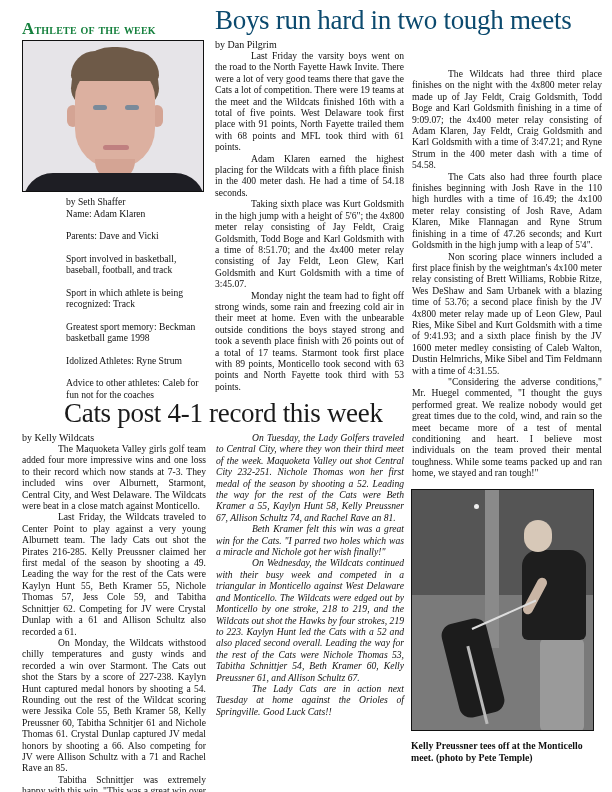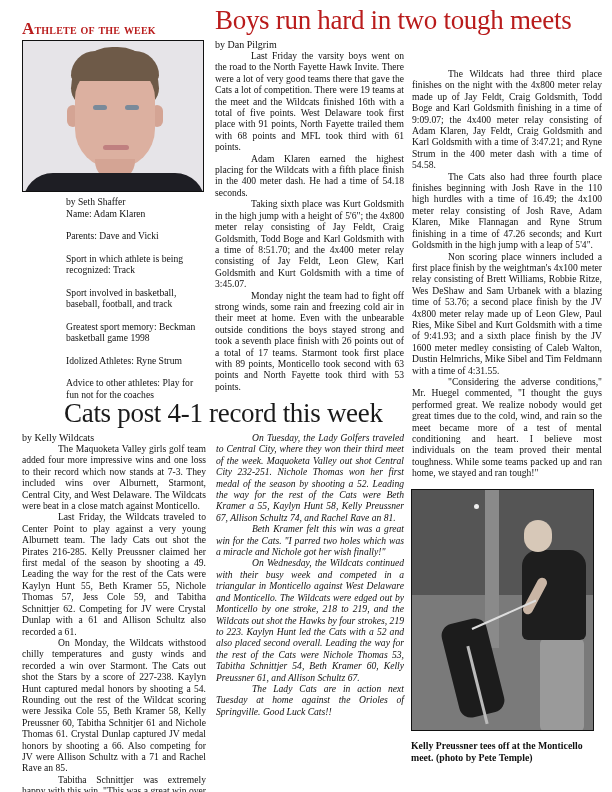--- a/index.html
+++ b/index.html
@@ -5,21 +5,21 @@
   * { margin: 0; padding: 0; box-sizing: border-box; }
   html, body { width: 612px; height: 792px; background: #ffffff; overflow: hidden; }
   body { position: relative; font-family: "Liberation Serif", serif; color: #111; }
 
   .abs { position: absolute; }
 
   
   .aotw-heading {
     left: 22px; top: 19px; width: 185px;
     font-family: "Liberation Serif", serif; font-weight: bold;
-    font-size: 14px; letter-spacing: 0.2px; color: #b91c1c;
+    font-size: 14px; letter-spacing: 0.2px; color: #15803d;
     font-variant: small-caps;
   }
   .aotw-heading .big { font-size: 17px; }
   .aotw-photo {
     left: 22px; top: 40px; width: 182px; height: 152px;
     border: 1px solid #111;
     background:
       radial-gradient(ellipse 22px 30px at 50% 40%, rgba(220,170,150,0.0) 0, rgba(0,0,0,0) 100%),
       #e6e4e8;
     overflow: hidden;
@@ -56,21 +56,21 @@
   .aotw-body {
     left: 22px; top: 196px; width: 185px;
     font-size: 9.6px; line-height: 11.5px;
   }
   .aotw-body p { margin: 0 0 11px 0; padding-left: 44px; }
   .aotw-body p.tight { margin: 0; }
 
   
   .boys-headline {
     left: 215px; top: 4px; width: 397px;
-    font-size: 27px; font-weight: normal; letter-spacing: -0.3px; line-height: 32px; color: #b91c1c;
+    font-size: 27px; font-weight: normal; letter-spacing: -0.3px; line-height: 32px; color: #0c4a6e;
   }
   .byline { font-size: 10px; line-height: 11px; }
 
   .col-text {
     font-size: 9.6px; line-height: 11.4px; text-align: justify;
   }
   .col-text p { text-indent: 36px; margin: 0; }
   .col-text p.noindent { text-indent: 0; }
 
   .boys-col1 { left: 215px; top: 39px; width: 189px; }
@@ -124,25 +124,25 @@
     <div class="eye-r"></div>
   <div class="mouth"></div>
   <div class="neck"></div>
   <div class="shirt"></div>
 </div>
 
 <div class="abs aotw-body">
   <p class="tight">by Seth Shaffer</p>
   <p>Name: Adam Klaren</p>
   <p>Parents: Dave and Vicki</p>
+  <p>Sport involved in basketball, baseball, football, and track</p>
   <p>Sport in which athlete is being recognized: Track</p>
-  <p>Sport involved in basketball, baseball, football, and track</p>
   <p>Greatest sport memory: Beckman basketball game 1998</p>
   <p>Idolized Athletes: Ryne Strum</p>
-  <p>Advice to other athletes: Play for fun not for the coaches</p>
+  <p>Advice to other athletes: Caleb for fun not for the coaches</p>
 </div>
 
 <h1 class="abs boys-headline" style="font-weight:normal;">Boys run hard in two tough meets</h1>
 
 <div class="abs col-text boys-col1">
   <p class="noindent byline">by Dan Pilgrim</p>
   <p>Last Friday the varsity boys went on the road to the North Fayette Hawk Invite. There were a lot of very good teams there that gave the Cats a lot of competition. There were 19 teams at the meet and the Wildcats finished 16th with a total of five points. West Delaware took first place with 91 points, North Fayette trailed them with 68 points and MFL took third with 61 points.</p>
   <p>Adam Klaren earned the highest placing for the Wildcats with a fifth place finish in the 400 meter dash. He had a time of 54.18 seconds.</p>
   <p>Taking sixth place was Kurt Goldsmith in the high jump with a height of 5'6"; the 4x800 meter relay consisting of Jay Feldt, Craig Goldsmith, Todd Boge and Karl Goldsmith with a time of 8:51.70; and the 4x400 meter relay consisting of Jay Feldt, Leon Glew, Karl Goldsmith and Kurt Goldsmith with a time of 3:45.07.</p>
   <p>Monday night the team had to fight off strong winds, some rain and freezing cold air in their meet at home. Even with the unbearable outside conditions the boys stayed strong and took a seventh place finish with 26 points out of a total of 17 teams. Starmont took first place with 89 points, Monticello took second with 63 points and North Fayette took third with 53 points.</p>

